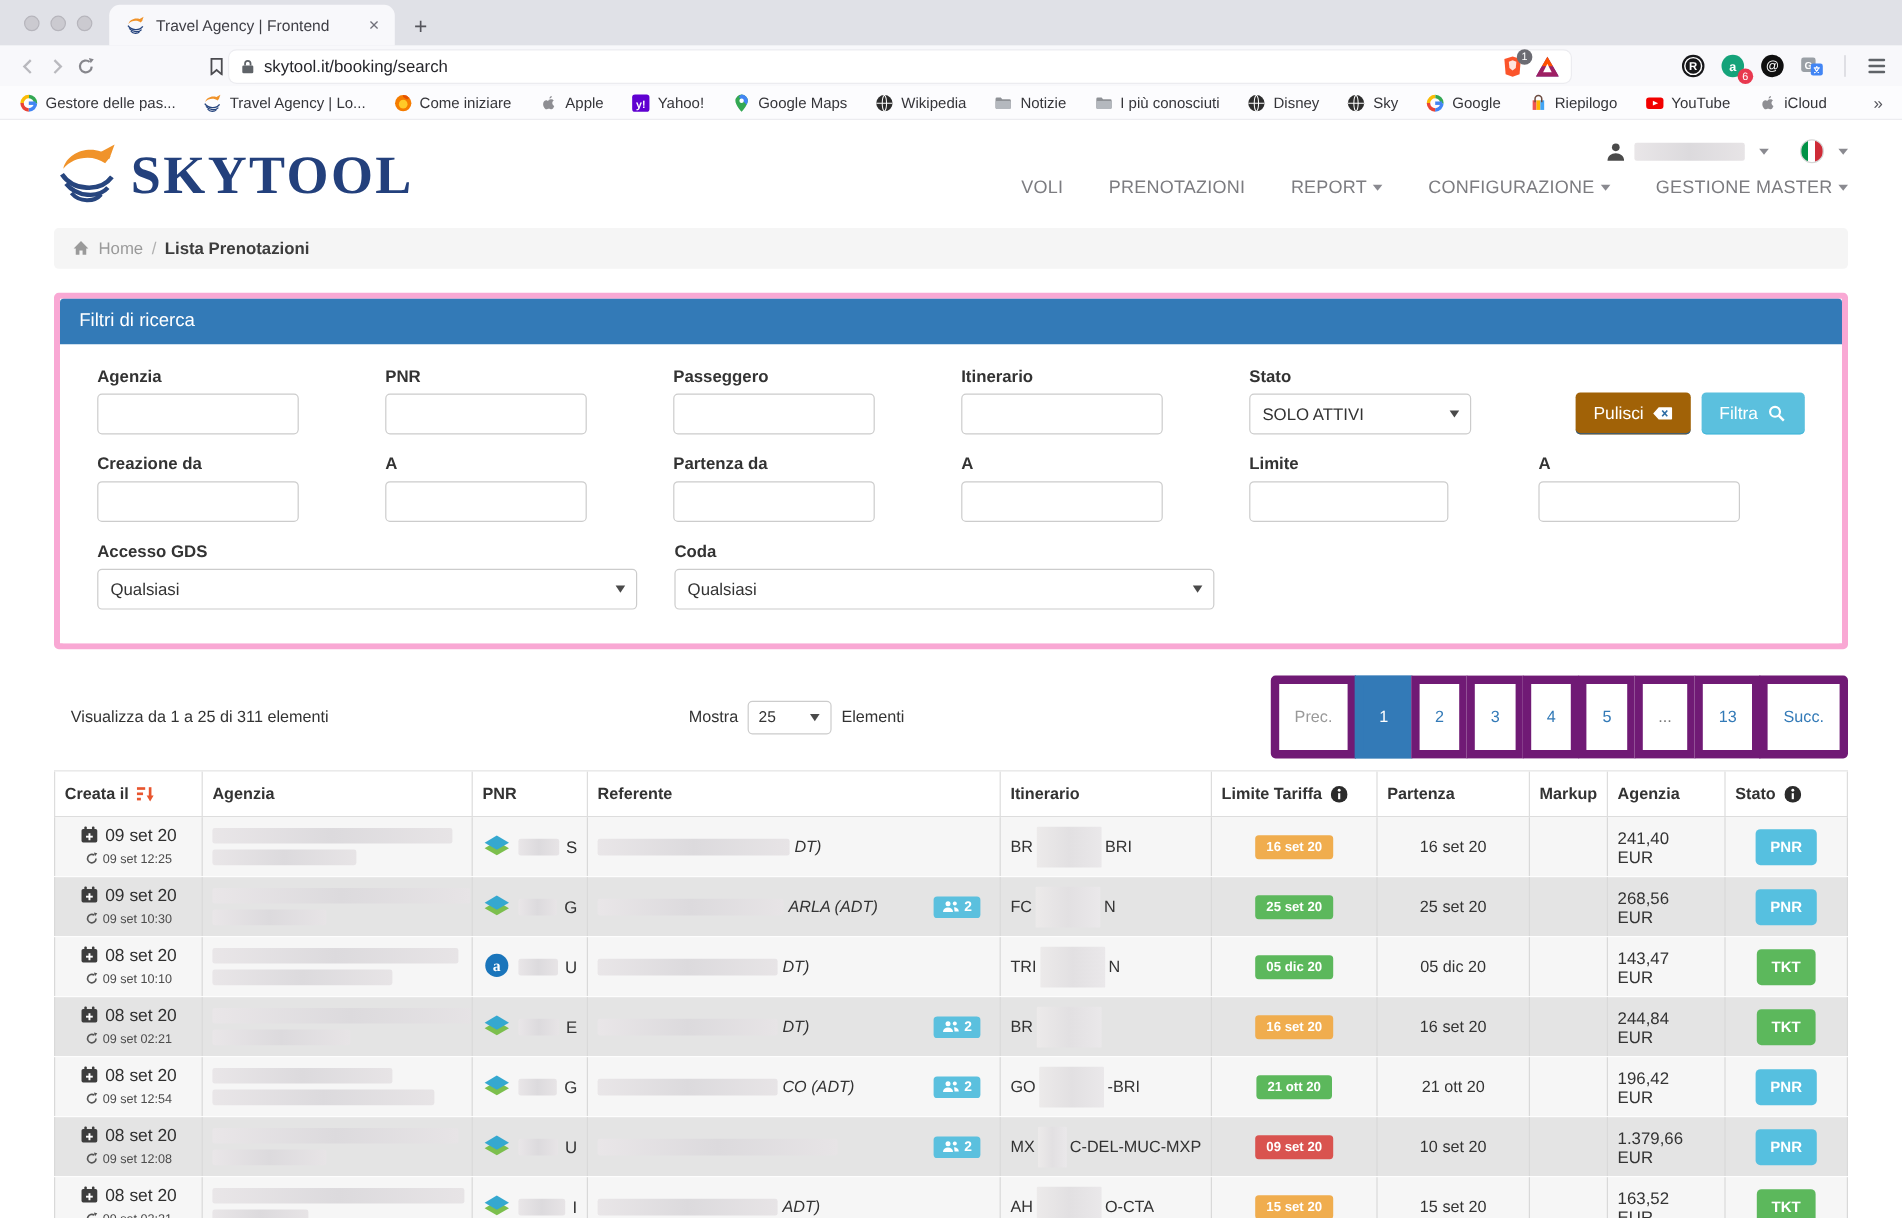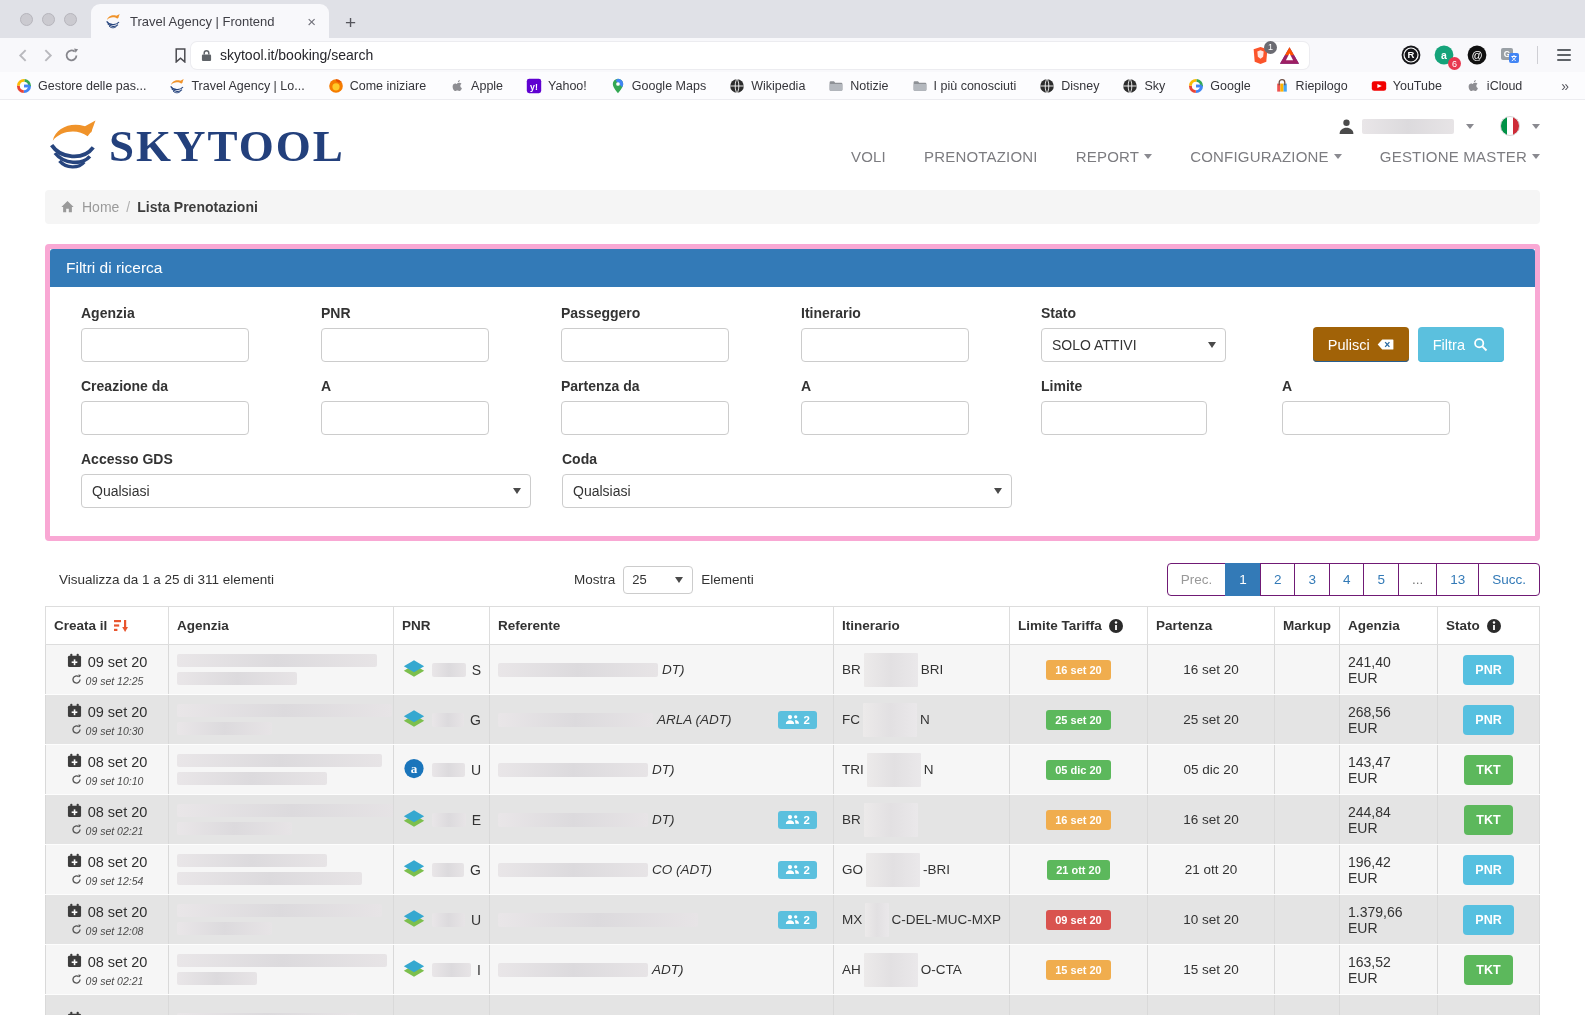--- a/index.html
+++ b/index.html
@@ -88,21 +88,21 @@
   .btn-filtra { background:#5bc0de; box-shadow:inset 0 -1px 0 #46b8da; }
 
   
   .listbar { margin:22px 45px 10px; display:flex; align-items:center; }
   .summary { font-size:13.5px; color:#333; padding-left:14px; }
   .mostra { display:flex; align-items:center; gap:8px; font-size:13.5px; color:#333; margin-left:300px; }
   .mostra .selwrap { width:70px; }
   .mostra .selwrap select { height:28px; font-size:13px; padding:0 20px 0 8px; }
   .mostra .selwrap::after { top:11px; }
   .pagination { margin-left:auto; display:flex; }
-  .page-it { font-size:13.5px; color:#337ab7; border:1px solid #701a75; background:#fff; padding:8px 13px; margin-left:-1px; cursor:pointer; }
+  .page-it { font-size:13.5px; color:#337ab7; border:7px solid #701a75; background:#fff; padding:20px 13px; margin-left:-1px; cursor:pointer; }
   .page-it:first-child { border-radius:4px 0 0 4px; color:#999; }
   .page-it:last-child { border-radius:0 4px 4px 0; }
   .page-it.active { background:#337ab7; border-color:#337ab7; color:#fff; }
   .page-it.dots { color:#777; }
 
   
   .tablewrap { margin:6px 45px 0; width:1495px; }
   .thead, .trow { display:grid; grid-template-columns:123px 225px 96px 344px 176px 138px 127px 65px 98px 103px; }
   .thead { border-top:1px solid #ddd; border-bottom:1px solid #ddd; }
   .th { padding:11px 8px; font-size:13.5px; font-weight:bold; color:#333; display:flex; align-items:center; gap:7px; border-left:1px solid #ddd; background:#fff; }
@@ -111,21 +111,21 @@
   .sort-ic svg { width:15px; height:14px; display:block; }
   .inf svg { width:14px; height:14px; display:block; }
   .trow { min-height:50px; border-bottom:1px solid #fdfdfd; }
   .trow.odd  { background:#f6f6f6; }
   .trow.even { background:#e4e4e4; }
   .td { border-left:1px solid #d9d9d9; display:flex; align-items:center; padding:4px 8px; font-size:13.5px; color:#333; overflow:hidden; }
   .td:last-child { border-right:1px solid #d9d9d9; }
   .td-created { flex-direction:column; justify-content:center; gap:3px; padding:4px 2px; }
   .cr-l1 { display:flex; align-items:center; gap:6px; font-size:14.5px; color:#2f2f2f; }
   .cr-l1 svg { width:15px; height:15px; }
-  .cr-l2 { display:flex; align-items:flex-end; gap:4px; font-size:10.5px; color:#4c4c4c;font-style:italic; }
+  .cr-l2 { display:flex; align-items:flex-start; gap:4px; font-size:10.5px; color:#4c4c4c; }
   .cr-l2 svg { width:11px; height:11px; }
   .td-agenzia { flex-direction:column; align-items:flex-start; justify-content:center; gap:5px; }
   .ag-bar { height:13px; }
   .td-pnr { gap:6px; }
   .td-pnr svg { width:24px; height:21px; flex:none; }
   .pnr-redact { width:46px; height:14px; }
   .pnr-tail { font-size:14px; color:#333; }
   .td-ref { gap:4px; }
   .ref-redact { height:14px; }
   .ref-tail { font-size:13.5px; color:#333; white-space:nowrap;font-style:italic; }

